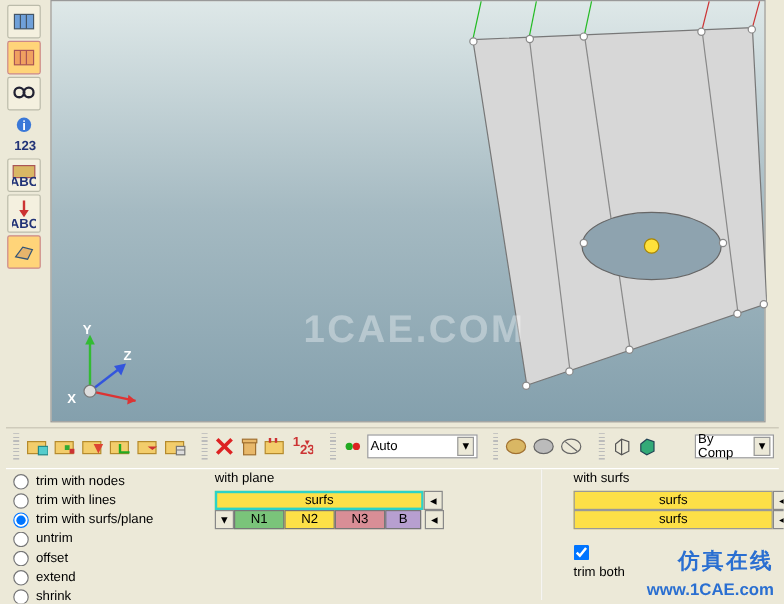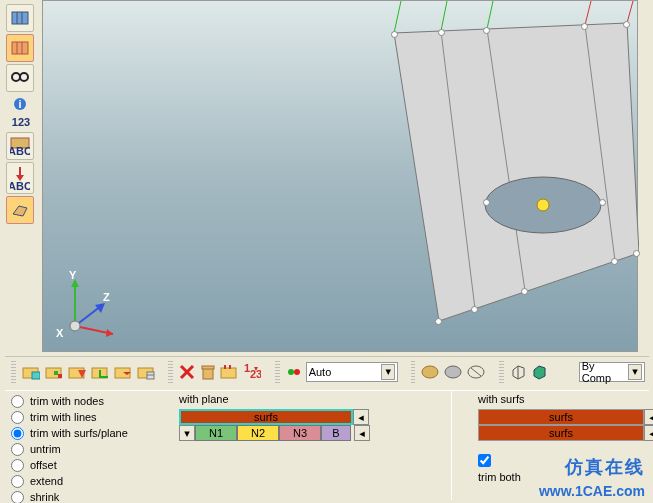--- a/index.html
+++ b/index.html
@@ -16,21 +16,21 @@
   .tb-grip{width:6px;height:22px;background:repeating-linear-gradient(0deg,#bbb 0 1px,transparent 1px 3px);margin:0 2px;}
   .tb-ico{width:22px;height:22px;border:1px solid transparent;display:flex;align-items:center;justify-content:center;border-radius:2px;}
   .tb-sep{width:6px;}
   .combo{height:20px;border:1px solid #999;background:#fff;display:inline-flex;align-items:center;padding:0 2px;gap:4px;}
   .combo .arrow{width:14px;height:16px;background:#ece9d8;border:1px solid #999;display:flex;align-items:center;justify-content:center;}
   .panel{position:absolute;left:5px;top:390px;width:644px;height:110px;background:#ece9d8;border-top:1px solid #fff;}
   .col{position:absolute;top:2px;}
   .optrow{display:flex;align-items:center;height:16px;gap:6px;margin-bottom:0px;}
   .optrow input{margin:0;}
   .lbl{white-space:nowrap;}
-  .ybox{background:#c2410c;border:1px solid #999;height:16px;display:flex;align-items:center;justify-content:center;overflow:hidden;}
+  .ybox{background:#fde047;border:1px solid #999;height:16px;display:flex;align-items:center;justify-content:center;overflow:hidden;}
   .ystrip .cell{display:inline-block;height:16px;border:1px solid #777;text-align:center;line-height:14px;font-size:11px;background:#9dd39d;}
   .stepbtn{width:16px;height:16px;background:#ece9d8;border:1px solid #888;display:inline-flex;align-items:center;justify-content:center;}
   .check{display:flex;align-items:flex-start;gap:4px;margin-top:13px;flex-direction:column;}
   .footer1{position:absolute;right:8px;bottom:24px;font-size:18px;font-weight:bold;color:#2a6fd1;font-family:"SimHei","Microsoft YaHei",sans-serif;letter-spacing:2px;}
   .footer2{position:absolute;right:8px;bottom:4px;font-size:14px;font-weight:bold;color:#2a6fd1;}
   svg{display:block;}
 </style>
 </head>
 <body>
 
@@ -55,20 +55,21 @@
   <div class="pt" style="left:440px;top:26px;"></div>
   <div class="pt" style="left:538px;top:22px;"></div>
   <div class="pt" style="left:580px;top:20px;"></div>
   <div class="pt" style="left:392px;top:317px;"></div>
   <div class="pt" style="left:428px;top:305px;"></div>
   <div class="pt" style="left:478px;top:287px;"></div>
   <div class="pt" style="left:568px;top:257px;"></div>
   <div class="pt" style="left:590px;top:249px;"></div>
   <div class="pt" style="left:440px;top:198px;"></div>
   <div class="pt" style="left:556px;top:198px;"></div>
+  <div class="watermark">1CAE.COM</div>
   <div class="axes">
     <svg width="70" height="70">
       <line x1="22" y1="55" x2="60" y2="63" stroke="#d33" stroke-width="2"></line>
       <polygon points="60,63 54,58 53,66" fill="#d33"></polygon>
       <line x1="22" y1="55" x2="22" y2="12" stroke="#3b3" stroke-width="2"></line>
       <polygon points="22,8 18,16 26,16" fill="#3b3"></polygon>
       <line x1="22" y1="55" x2="48" y2="35" stroke="#35d" stroke-width="2"></line>
       <polygon points="52,32 42,34 48,42" fill="#35d"></polygon>
       <circle cx="22" cy="55" r="5" fill="#ddd" stroke="#777"></circle>
     </svg>

